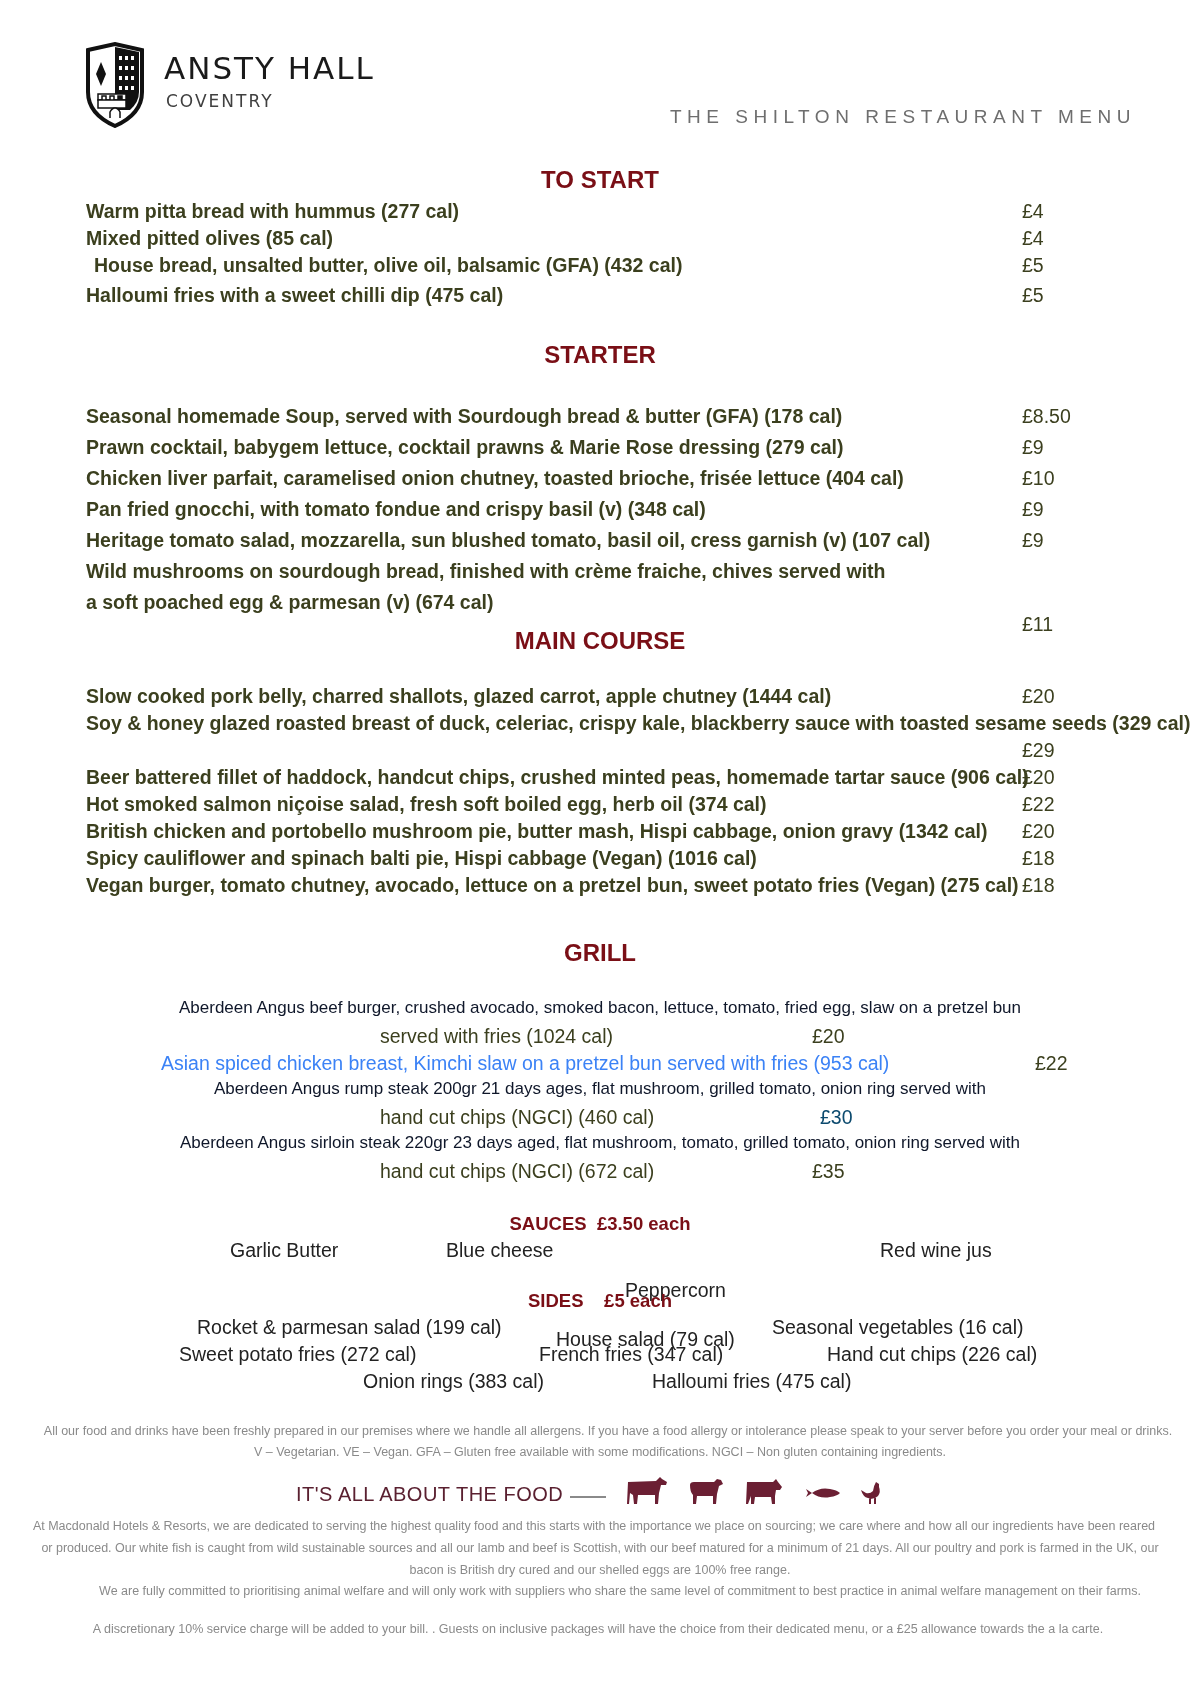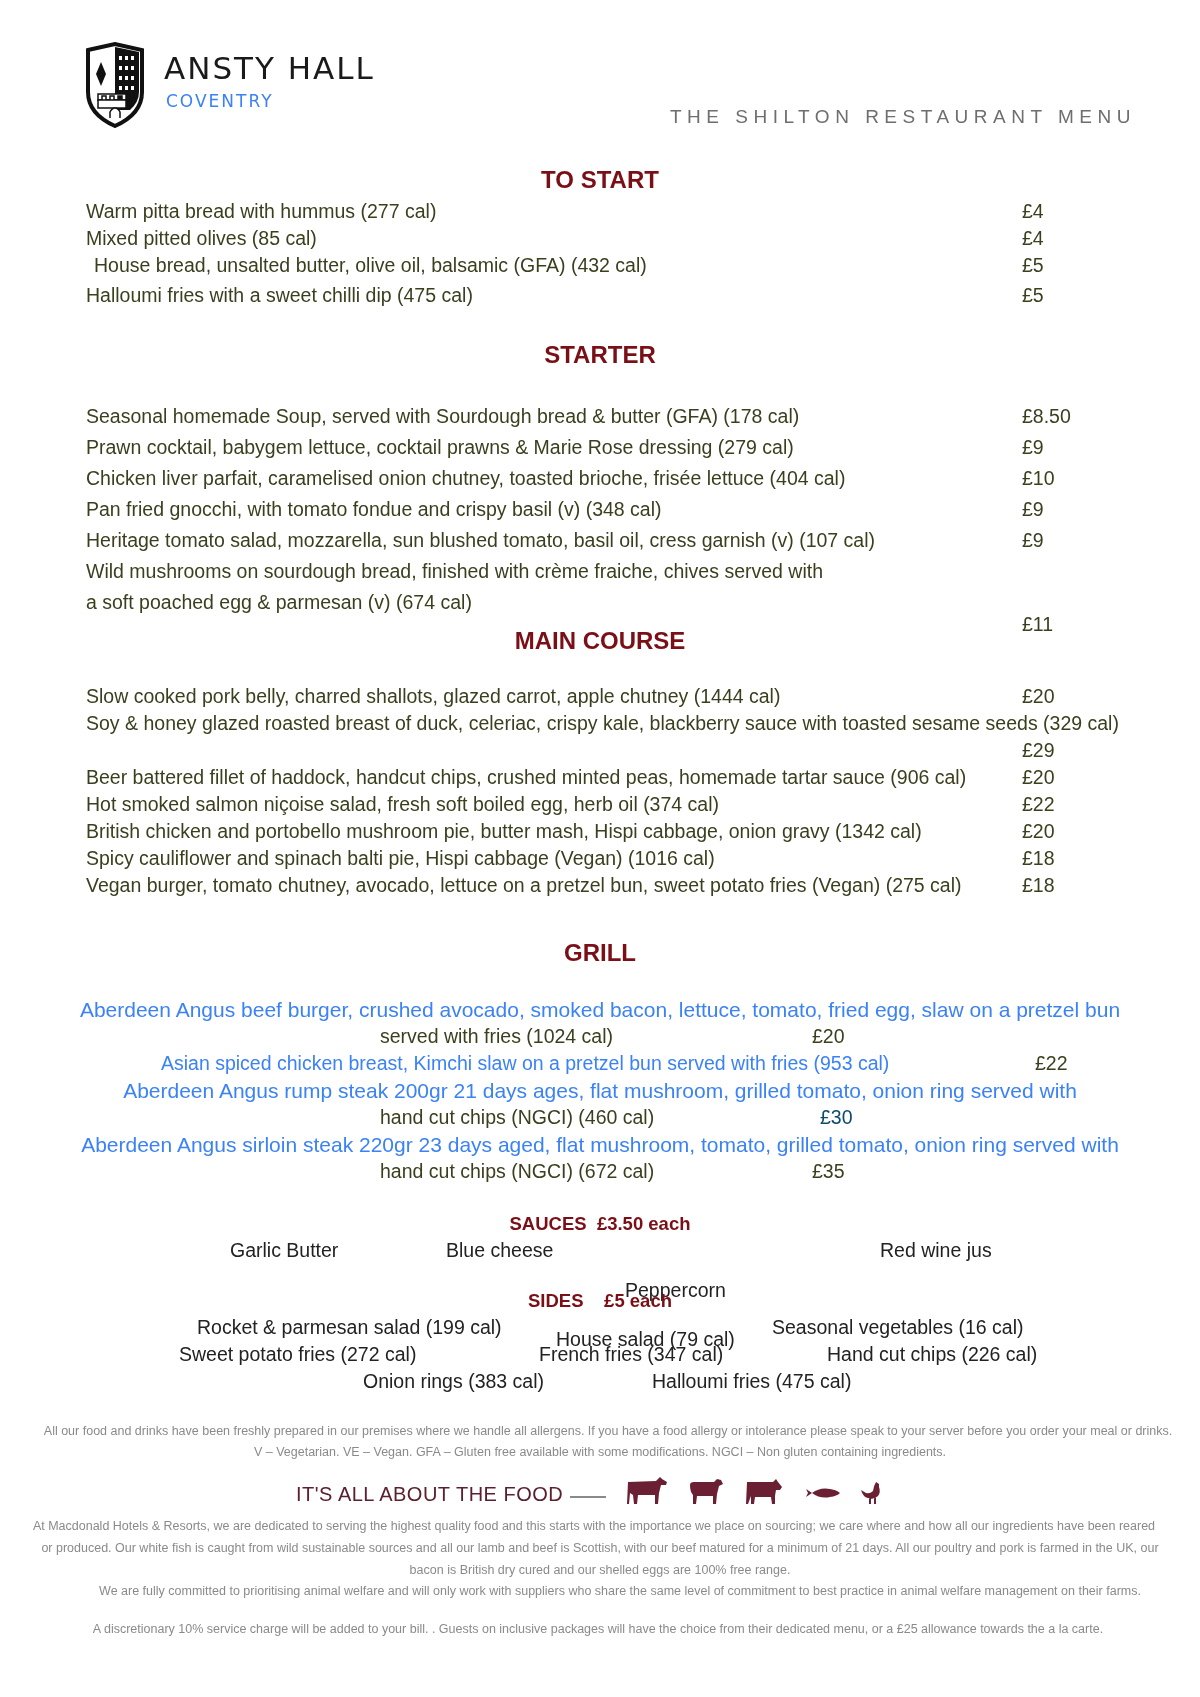--- a/index.html
+++ b/index.html
@@ -1,26 +1,26 @@
 <!DOCTYPE html>
 <html><head>
 <meta charset="utf-8">
 <style>
   html, body { margin: 0; padding: 0; background: #ffffff; }
   body { width: 1200px; height: 1697px; position: relative; overflow: hidden;
          font-family: "Liberation Sans", sans-serif; color: #3b3f1e; }
   .abs { position: absolute; }
   .logo-crest { left: 84px; top: 42px; width: 62px; height: 86px; }
   .brand-name { left: 164px; top: 50px; font-size: 31px; letter-spacing: 2px; color: #1a1a1a; font-family: "DejaVu Sans", sans-serif; font-weight: normal; }
-  .brand-sub { left: 166px; top: 91px; font-size: 17px; letter-spacing: 2px; color: #3b82f6; font-family: "DejaVu Sans", sans-serif; }
+  .brand-sub { left: 166px; top: 91px; font-size: 17px; letter-spacing: 2px; color: #404040; font-family: "DejaVu Sans", sans-serif; }
   .menu-title { left: 670px; top: 106px; font-size: 19px; letter-spacing: 5.5px; color: #6e6e6e; }
   .heading { left: 0; width: 1200px; text-align: center; color: #7a0f16; font-weight: bold; font-size: 24px; }
-  .item { left: 86px; font-size: 19.5px; color: #3b3f1e; white-space: nowrap; }
+  .item { left: 86px; font-size: 19.5px; color: #3b3f1e; white-space: nowrap; font-weight: bold; }
   .price { left: 1022px; font-size: 19.5px; color: #3b3f1e; }
-  .center-line { left: 0; width: 1200px; text-align: center; font-size: 21px; color: #3b82f6; white-space: nowrap; }
+  .center-line { left: 0; width: 1200px; text-align: center; font-size: 17px; color: #0f172a; white-space: nowrap; }
   .sub-heading { left: 0; width: 1200px; text-align: center; color: #7a0f16; font-weight: bold; font-size: 18.5px; }
   .plain { font-size: 19.5px; color: #222; white-space: nowrap; }
   .fine { left: 0; width: 1200px; text-align: center; font-size: 12.5px; color: #8a8a8a; white-space: nowrap; }
   .food-banner { left: 296px; top: 1483px; font-size: 20px; color: #5a2030; letter-spacing: 0.5px; }
   .banner-rule { left: 570px; top: 1496px; width: 36px; height: 2px; background: #8a8a8a; }
   .animal { top: 1476px; }
 </style>
 </head>
 <body>
 

